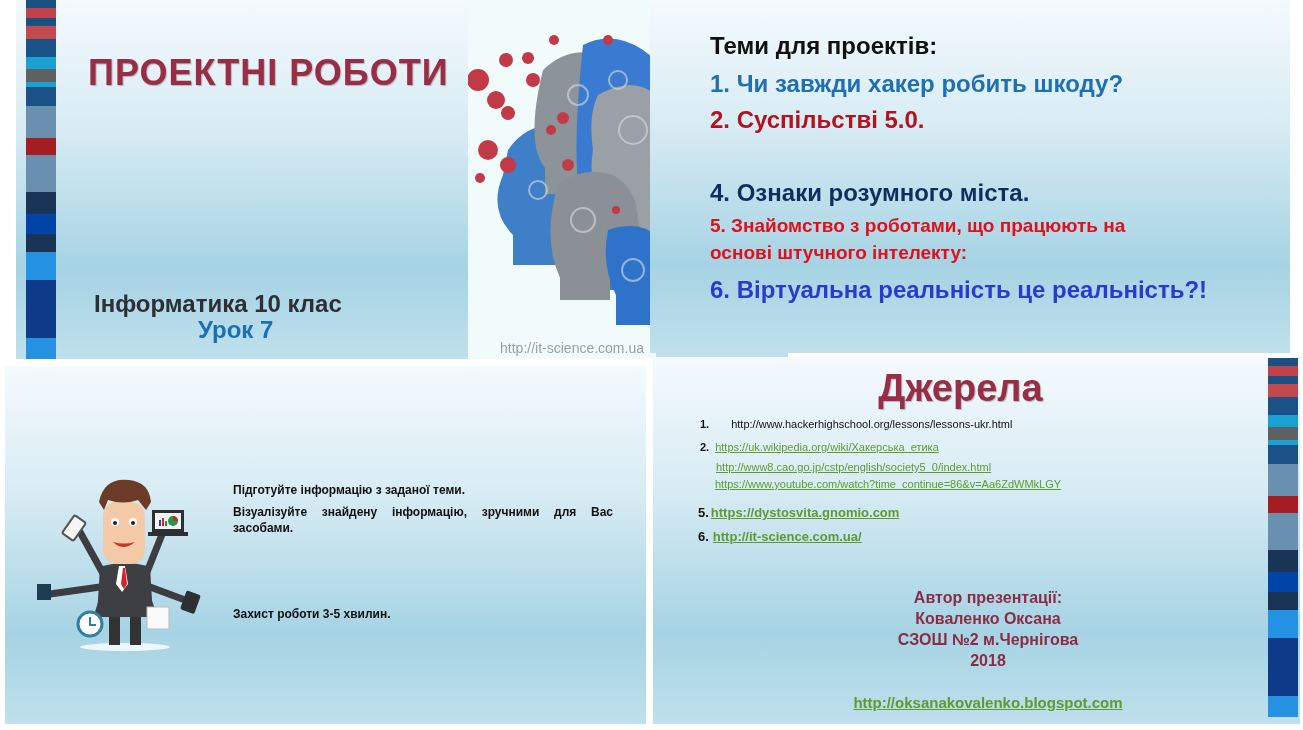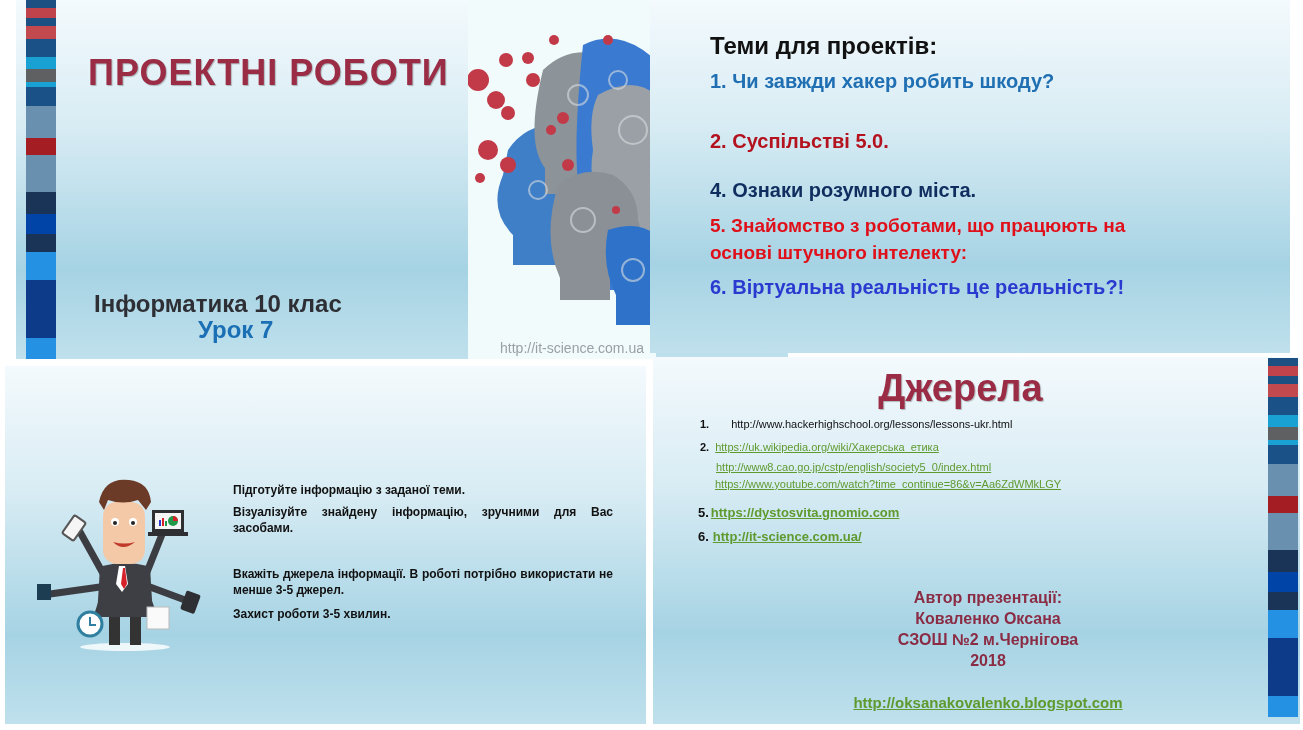--- a/index.html
+++ b/index.html
@@ -15,21 +15,21 @@
   #s1 .title { position:absolute; left:72px; top:52px; font-size:36px; font-weight:bold; color:#9b2c45; letter-spacing:1px;
      text-shadow: 1px 1px 1px rgba(0,0,0,0.25); }
   #s1 .sub1 { position:absolute; left:78px; top:290px; font-size:24px; font-weight:bold; color:#2e2e35; }
   #s1 .sub2 { position:absolute; left:182px; top:316px; font-size:24px; font-weight:bold; color:#1b6fb5; }
   #s1 .imgbox { position:absolute; left:452px; top:0; width:188px; height:359px; background:#f1fbfc; }
   #s1 .credit { position:absolute; right:12px; bottom:3px; font-size:14px; color:#9aa0a6; }
 
   
   #s2 { left:650px; top:0; width:640px; height:353px; }
   #s2 .heading { position:absolute; left:60px; top:32px; font-size:24px; font-weight:bold; color:#111; }
-  #s2 .topic { position:absolute; left:60px; font-size:20px; font-weight:bold; }
+  #s2 .topic { position:absolute; left:60px; font-size:24px; font-weight:bold; }
   #s2 .topic.small { font-size:19px; }
 
   
   #s3 { left:5px; top:366px; width:641px; height:358px; }
   #s3 .title { position:absolute; left:0; width:641px; top:28px; text-align:center; font-size:34px; font-weight:bold;
      color:#bfe3f0; -webkit-text-stroke:1.5px #3c97c4; letter-spacing:0.5px; text-shadow:1px 2px 1px rgba(40,110,150,0.5); }
   #s3 .task { position:absolute; left:228px; width:380px; font-size:12px; font-weight:bold; color:#111; text-align:justify; line-height:16px; }
   #s3 .figure { position:absolute; left:30px; top:96px; width:200px; height:190px; }
 
   
@@ -107,21 +107,21 @@
           <circle cx="150" cy="80" r="9"></circle>
       </g>
     </svg>
     <div class="credit">http://it-science.com.ua</div>
   </div>
 </div>
 
 <div id="s2" class="slide">
   <div class="heading">Теми для проектів:</div>
   <div class="topic" style="top: 70px; color: rgb(31, 111, 178);">1. Чи завжди хакер робить шкоду?</div>
-  <div class="topic" style="top: 106px; color: rgb(179, 18, 30); margin-top: 24px;">2. Суспільстві 5.0.</div>
+  <div class="topic" style="top: 106px; color: rgb(179, 18, 30);">2. Суспільстві 5.0.</div>
   <div class="topic" style="top: 179px; color: rgb(15, 45, 94);">4. Ознаки розумного міста.</div>
   <div class="topic small" style="top: 215px; color: rgb(224, 16, 26);">5. Знайомство з роботами, що працюють на</div>
   <div class="topic small" style="top: 242px; color: rgb(224, 16, 26);">основі штучного інтелекту:</div>
   <div class="topic" style="top: 276px; color: rgb(42, 58, 208);">6. Віртуальна реальність це реальність?!</div>
 </div>
 
 <div id="s3" class="slide">
   <div class="figure">
     <svg width="200" height="190" viewBox="0 0 200 190">
       <ellipse cx="90" cy="185" rx="45" ry="4" fill="#ffffff" opacity="0.8"></ellipse>
@@ -166,21 +166,20 @@
       <rect x="148" y="130" width="15" height="20" rx="2" fill="#2d2f33" transform="rotate(20 155 140)"></rect>
 
       <circle cx="55" cy="162" r="12" fill="#fff" stroke="#2f7fa0" stroke-width="3"></circle>
       <path d="M55 155 L55 163 L61 163" stroke="#2f7fa0" stroke-width="2" fill="none"></path>
 
       <rect x="112" y="145" width="22" height="22" fill="#fafafa" stroke="#bbb" stroke-width="1"></rect>
     </svg>
   </div>
   <div class="task" style="top:116px">Підготуйте інформацію з заданої теми.</div>
   <div class="task" style="top:138px">Візуалізуйте знайдену інформацію, зручними для Вас засобами.</div>
-  <div class="task" style="top:200px">Вкажіть джерела інформації. В роботі потрібно використати не менше 3-5 джерел.</div>
   <div class="task" style="top:240px">Захист роботи 3-5 хвилин.</div>
 </div>
 
 <div id="s4" class="slide">
   <div class="stripe">
       <div style="background: rgb(28, 79, 130); height: 2.23464%;"></div>
       <div style="background: rgb(192, 66, 74); height: 2.7933%;"></div>
       <div style="background: rgb(28, 79, 130); height: 2.23464%;"></div>
       <div style="background: rgb(194, 74, 78); height: 3.63128%;"></div>
       <div style="background: rgb(26, 82, 136); height: 5.02793%;"></div>

